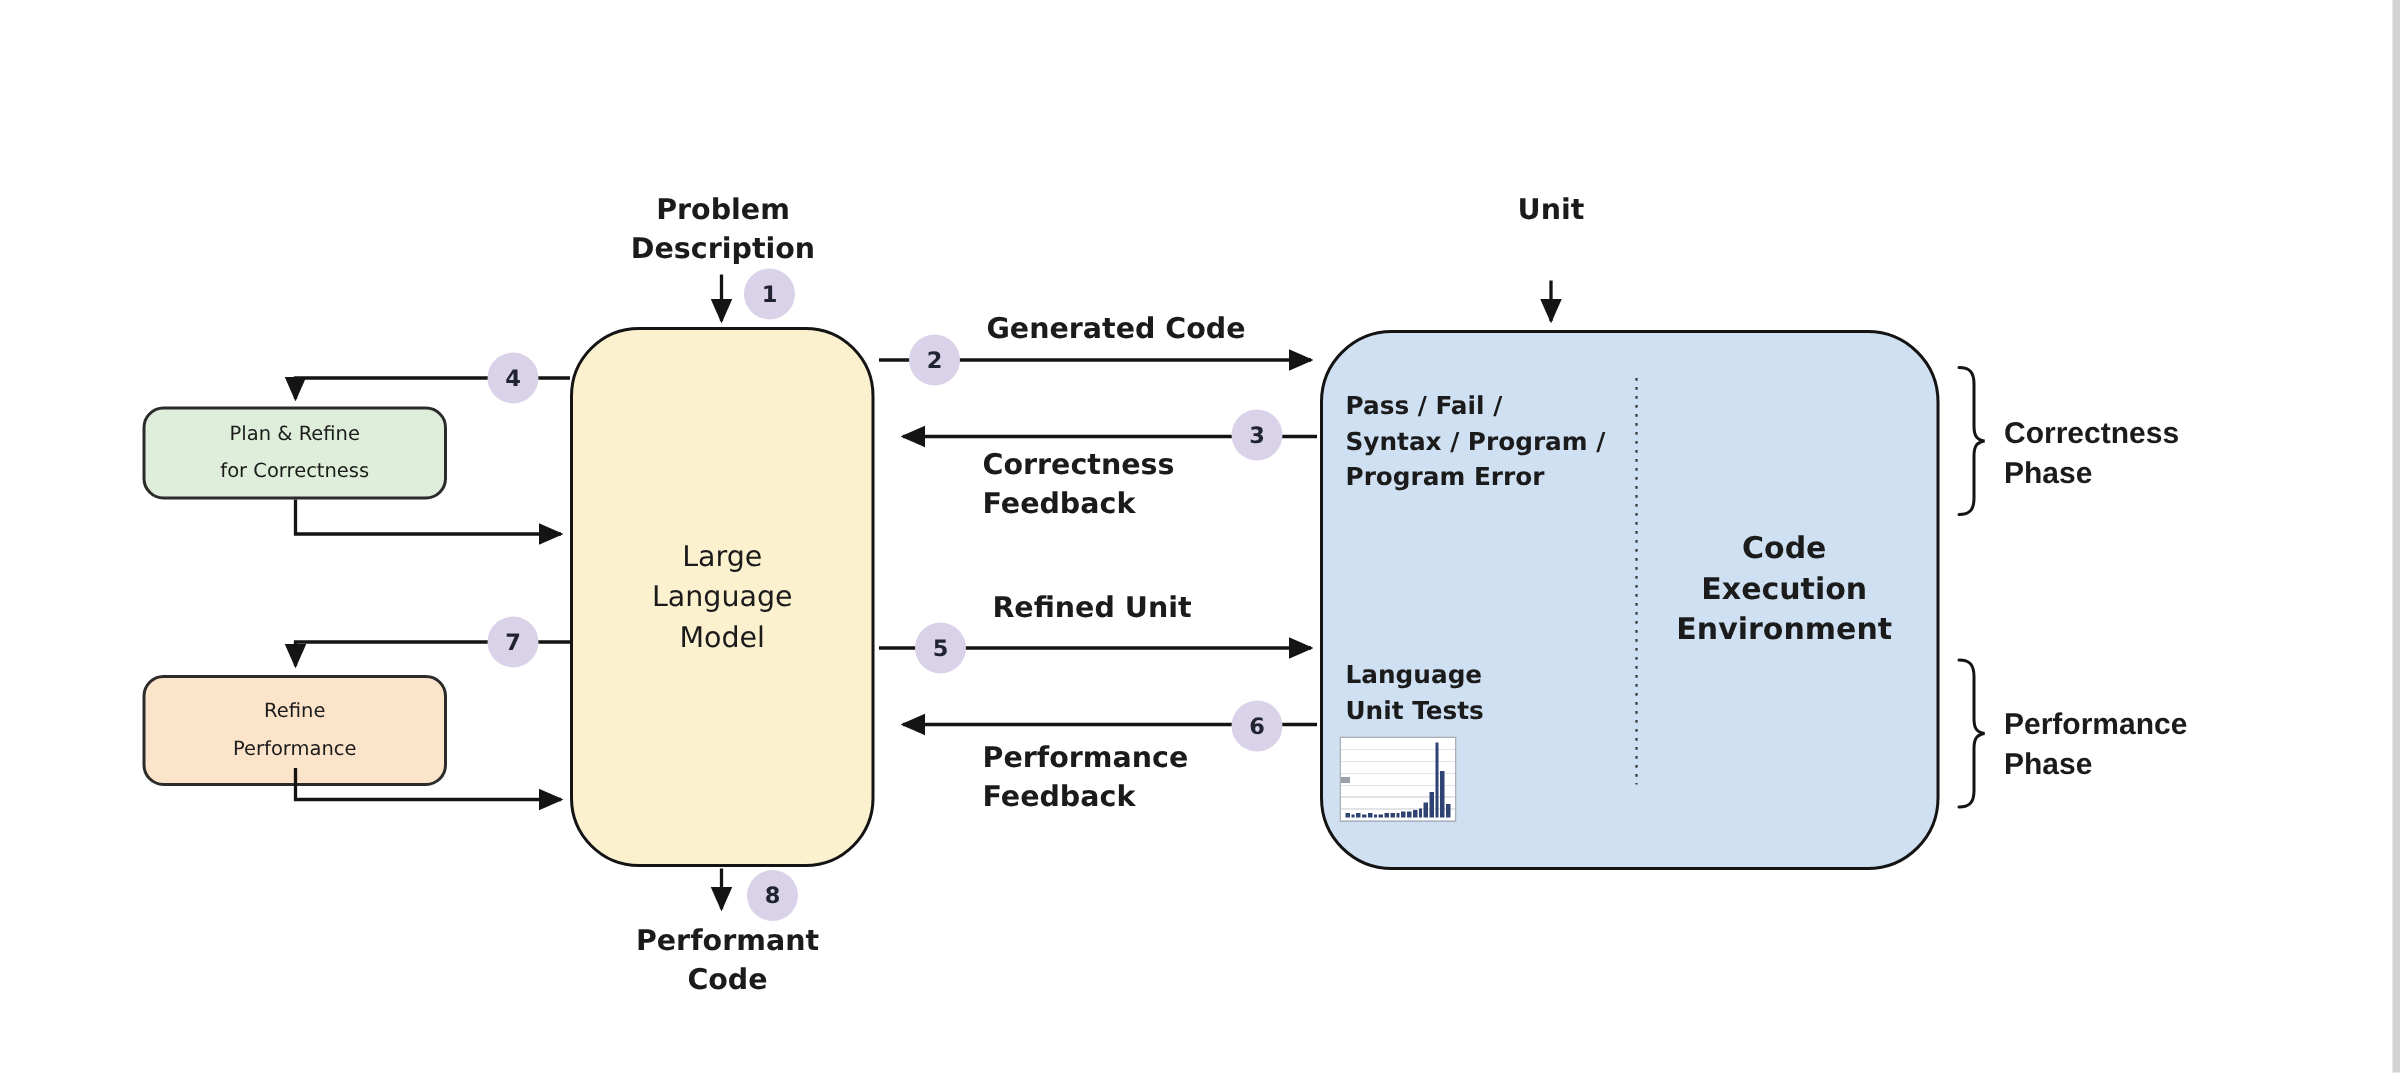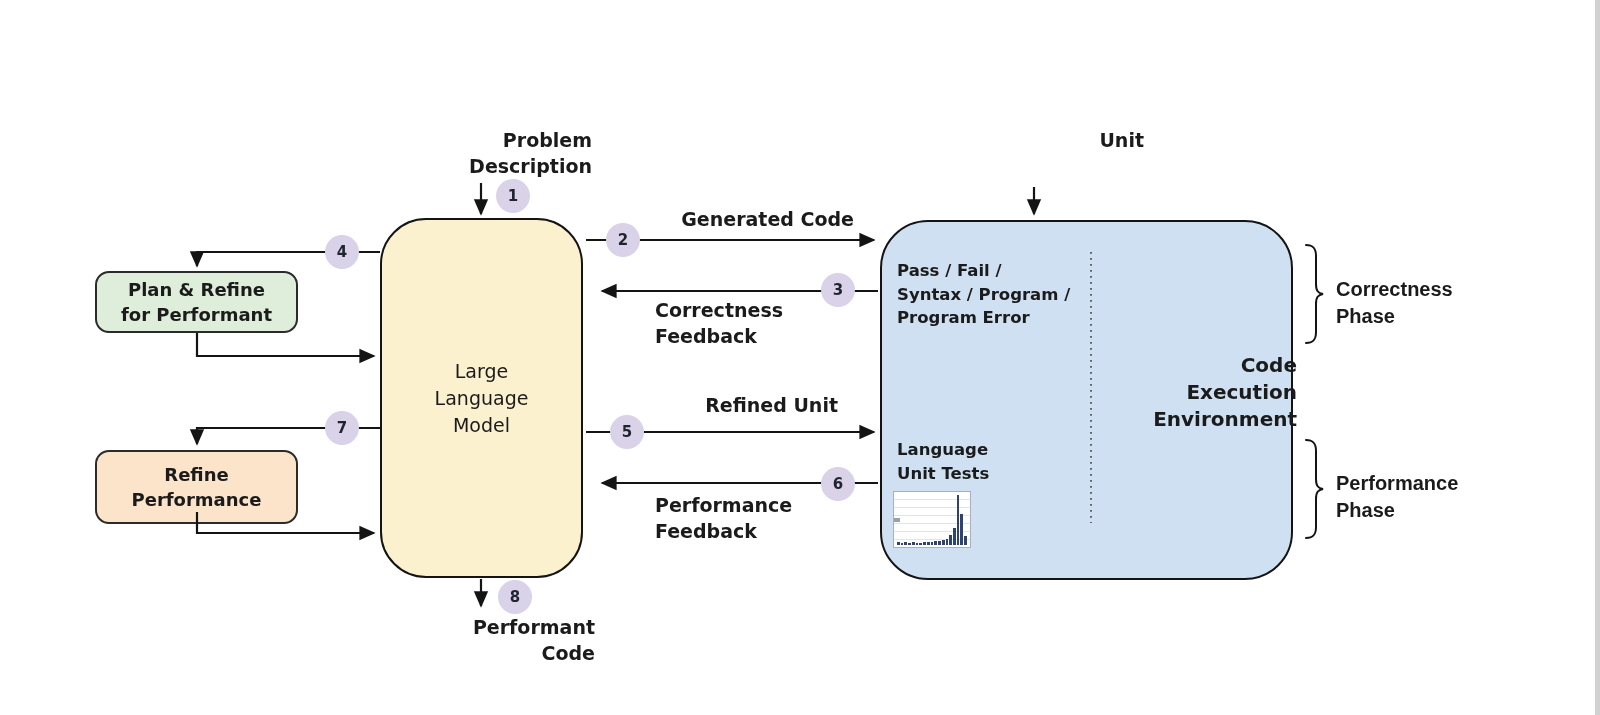--- a/index.html
+++ b/index.html
@@ -20,24 +20,24 @@
   }
   .plan-box{
     left:95px;top:271px;width:203px;height:62px;border-radius:14px;
     background:var(--plan-fill,#DEEEDA);border:2.5px solid #2b2b2b;
   }
   .perf-box{
     left:95px;top:450px;width:203px;height:74px;border-radius:14px;
     background:var(--perf-fill,#FBE4C9);border:2.5px solid #2b2b2b;
   }
   .lbl{position:absolute;font-weight:bold;z-index:2;}
-  .lbl.center{text-align:right;}
+  .lbl.center{text-align:center;}
   .big{font-size:19px;line-height:26px;}
   .node .big{font-size:19px;line-height:27px;font-weight:normal;}
-  .box-lbl{font-size:18px;line-height:25px;font-weight:bold;}
+  .box-lbl{font-size:13px;line-height:25px;font-weight:normal;}
   .cee-inner{font-size:16.5px;line-height:23.5px;font-weight:bold;z-index:2;position:absolute;}
   .cee-title{font-size:20px;line-height:27px;}
   .phase{font-family:"Liberation Sans", sans-serif;font-size:20px;line-height:27px;font-weight:bold;}
   .badge{
     position:absolute;width:34px;height:34px;border-radius:50%;
     background:var(--badge-fill,#D9D2E8);color:var(--badge-text,#1F2430);
     display:flex;align-items:center;justify-content:center;
     font-size:15px;font-weight:bold;z-index:3;
   }
   .mini-chart{
@@ -62,21 +62,21 @@
     <div class="big">Language</div>
     <div class="big">Model</div>
   </div>
 </div>
 
 <div class="node cee-box"></div>
 
 <div class="node plan-box">
   <div class="box-lbl">
     <div>Plan &amp; Refine</div>
-    <div>for Performant</div>
+    <div>for Correctness</div>
   </div>
 </div>
 
 <div class="node perf-box">
   <div class="box-lbl">
     <div>Refine</div>
     <div>Performance</div>
   </div>
 </div>
 

